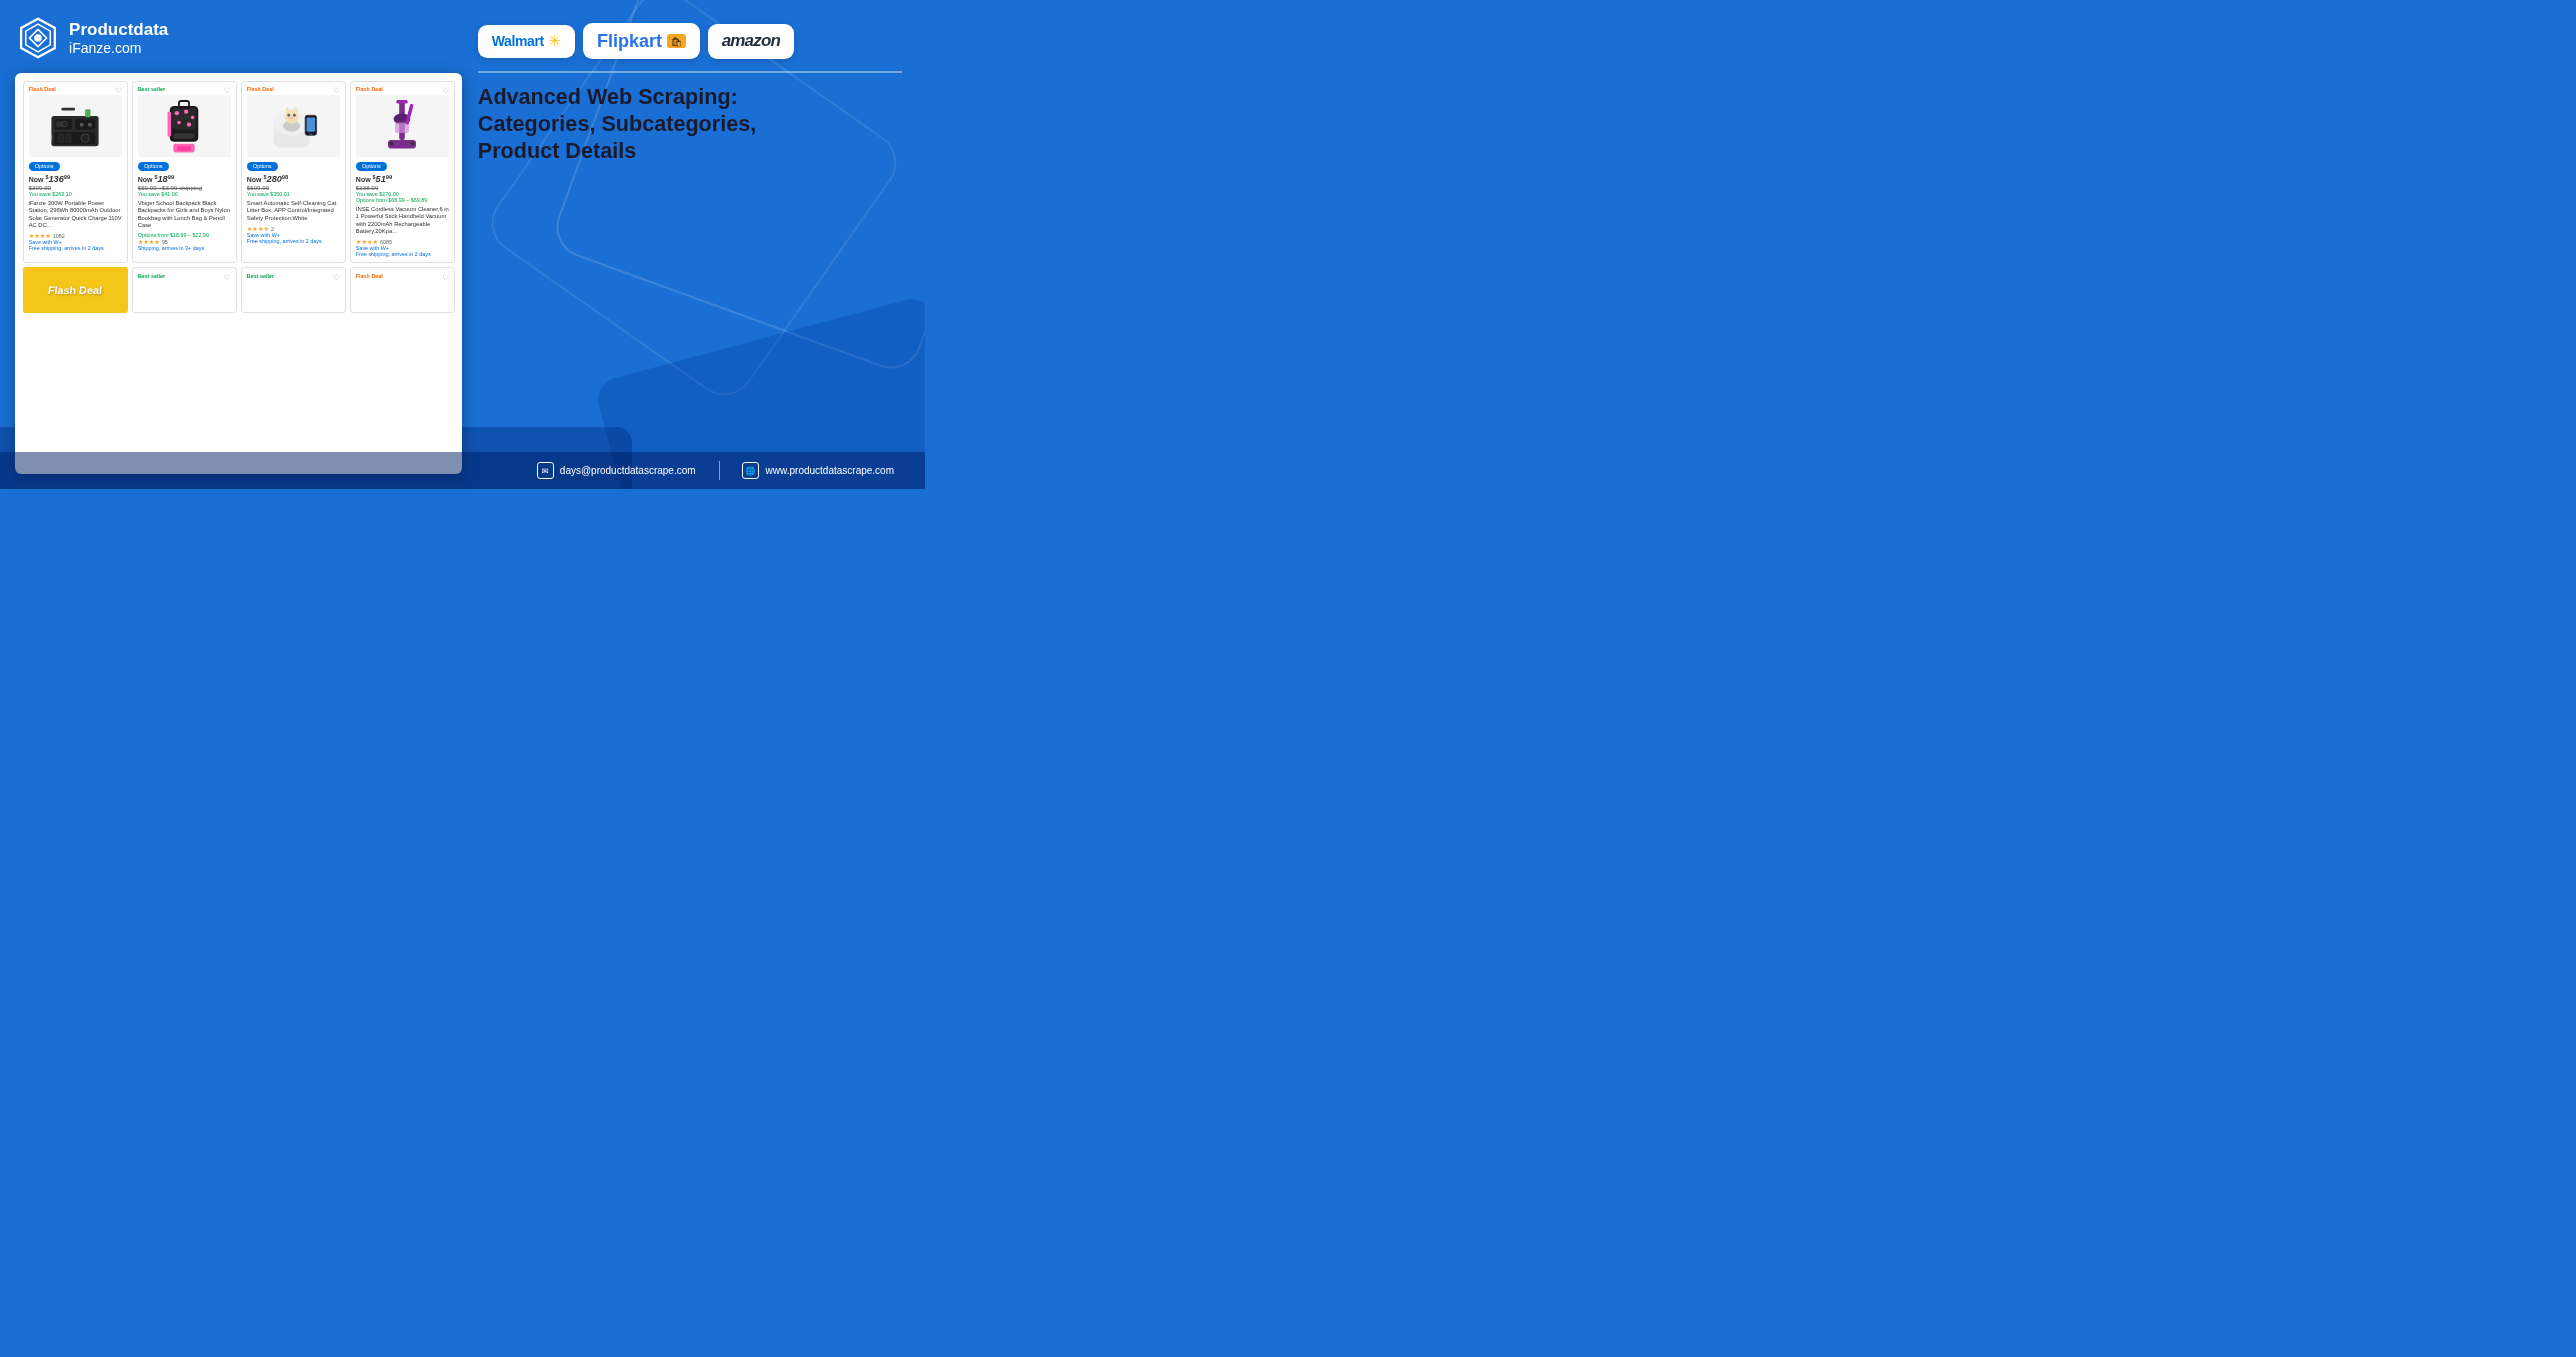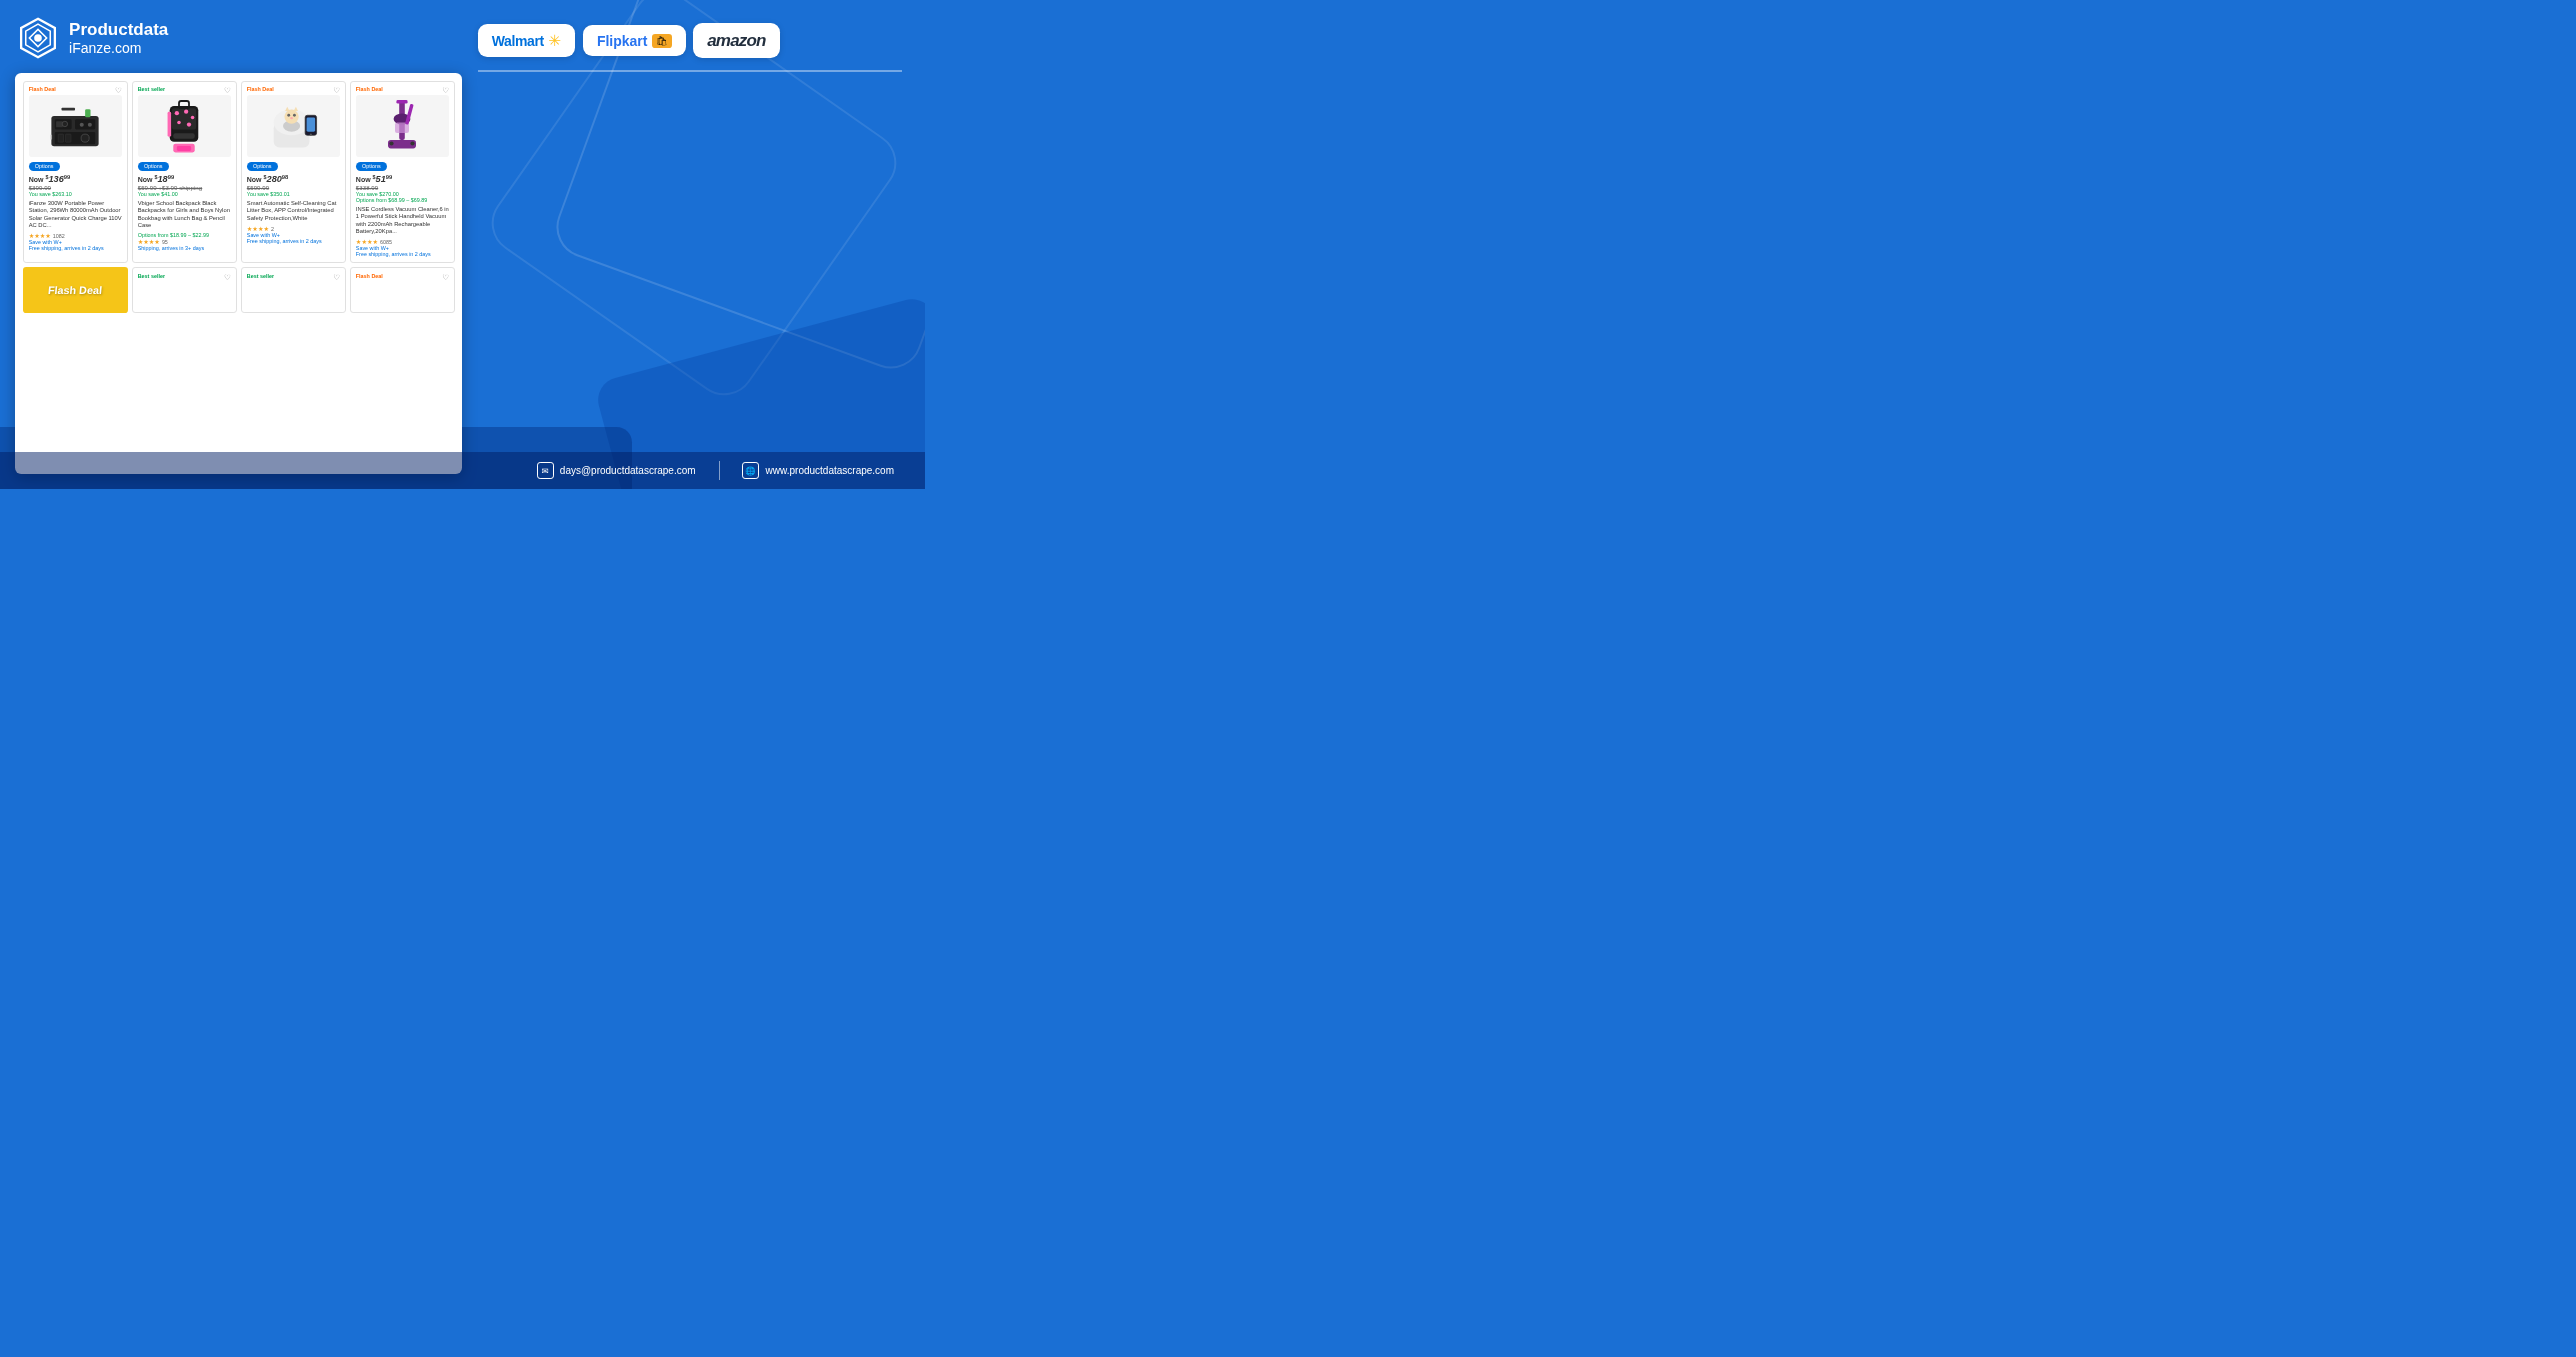--- a/index.html
+++ b/index.html
@@ -255,21 +255,21 @@
       font-weight: 700;
       color: #0071dc;
       letter-spacing: -0.4px;
     }
     .walmart-spark {
       color: #ffc220;
       font-size: 15.4px;
     }
 
     .flipkart-logo {
-      font-size: 14px;
+      font-size: 18px;
       font-weight: 700;
       color: #2874f0;
     }
     .flipkart-bag {
       background: #f5a623;
       border-radius: 3.1px;
       padding: 1.5px 3.9px;
       font-size: 9.2px;
     }
 
@@ -562,20 +562,25 @@
           <span class="flipkart-logo">Flipkart</span>
           <span class="flipkart-bag">🛍</span>
         </div>
         <div class="marketplace-logo-card">
           <span class="amazon-logo">amazon</span>
         </div>
       </div>
 
       <div class="divider-line"></div>
 
+      <div class="headline">
+        <span>Advanced Web Scraping:</span><br>
+        <span>Categories, Subcategories,</span><br>
+        <span>Product Details</span>
+      </div>
     </div>
   </div>
 </div>
 
 <div class="contact-bar">
   <div class="contact-item">
     <div class="contact-icon">✉</div>
     <span>days@productdatascrape.com</span>
   </div>
   <div class="divider-vertical"></div>

